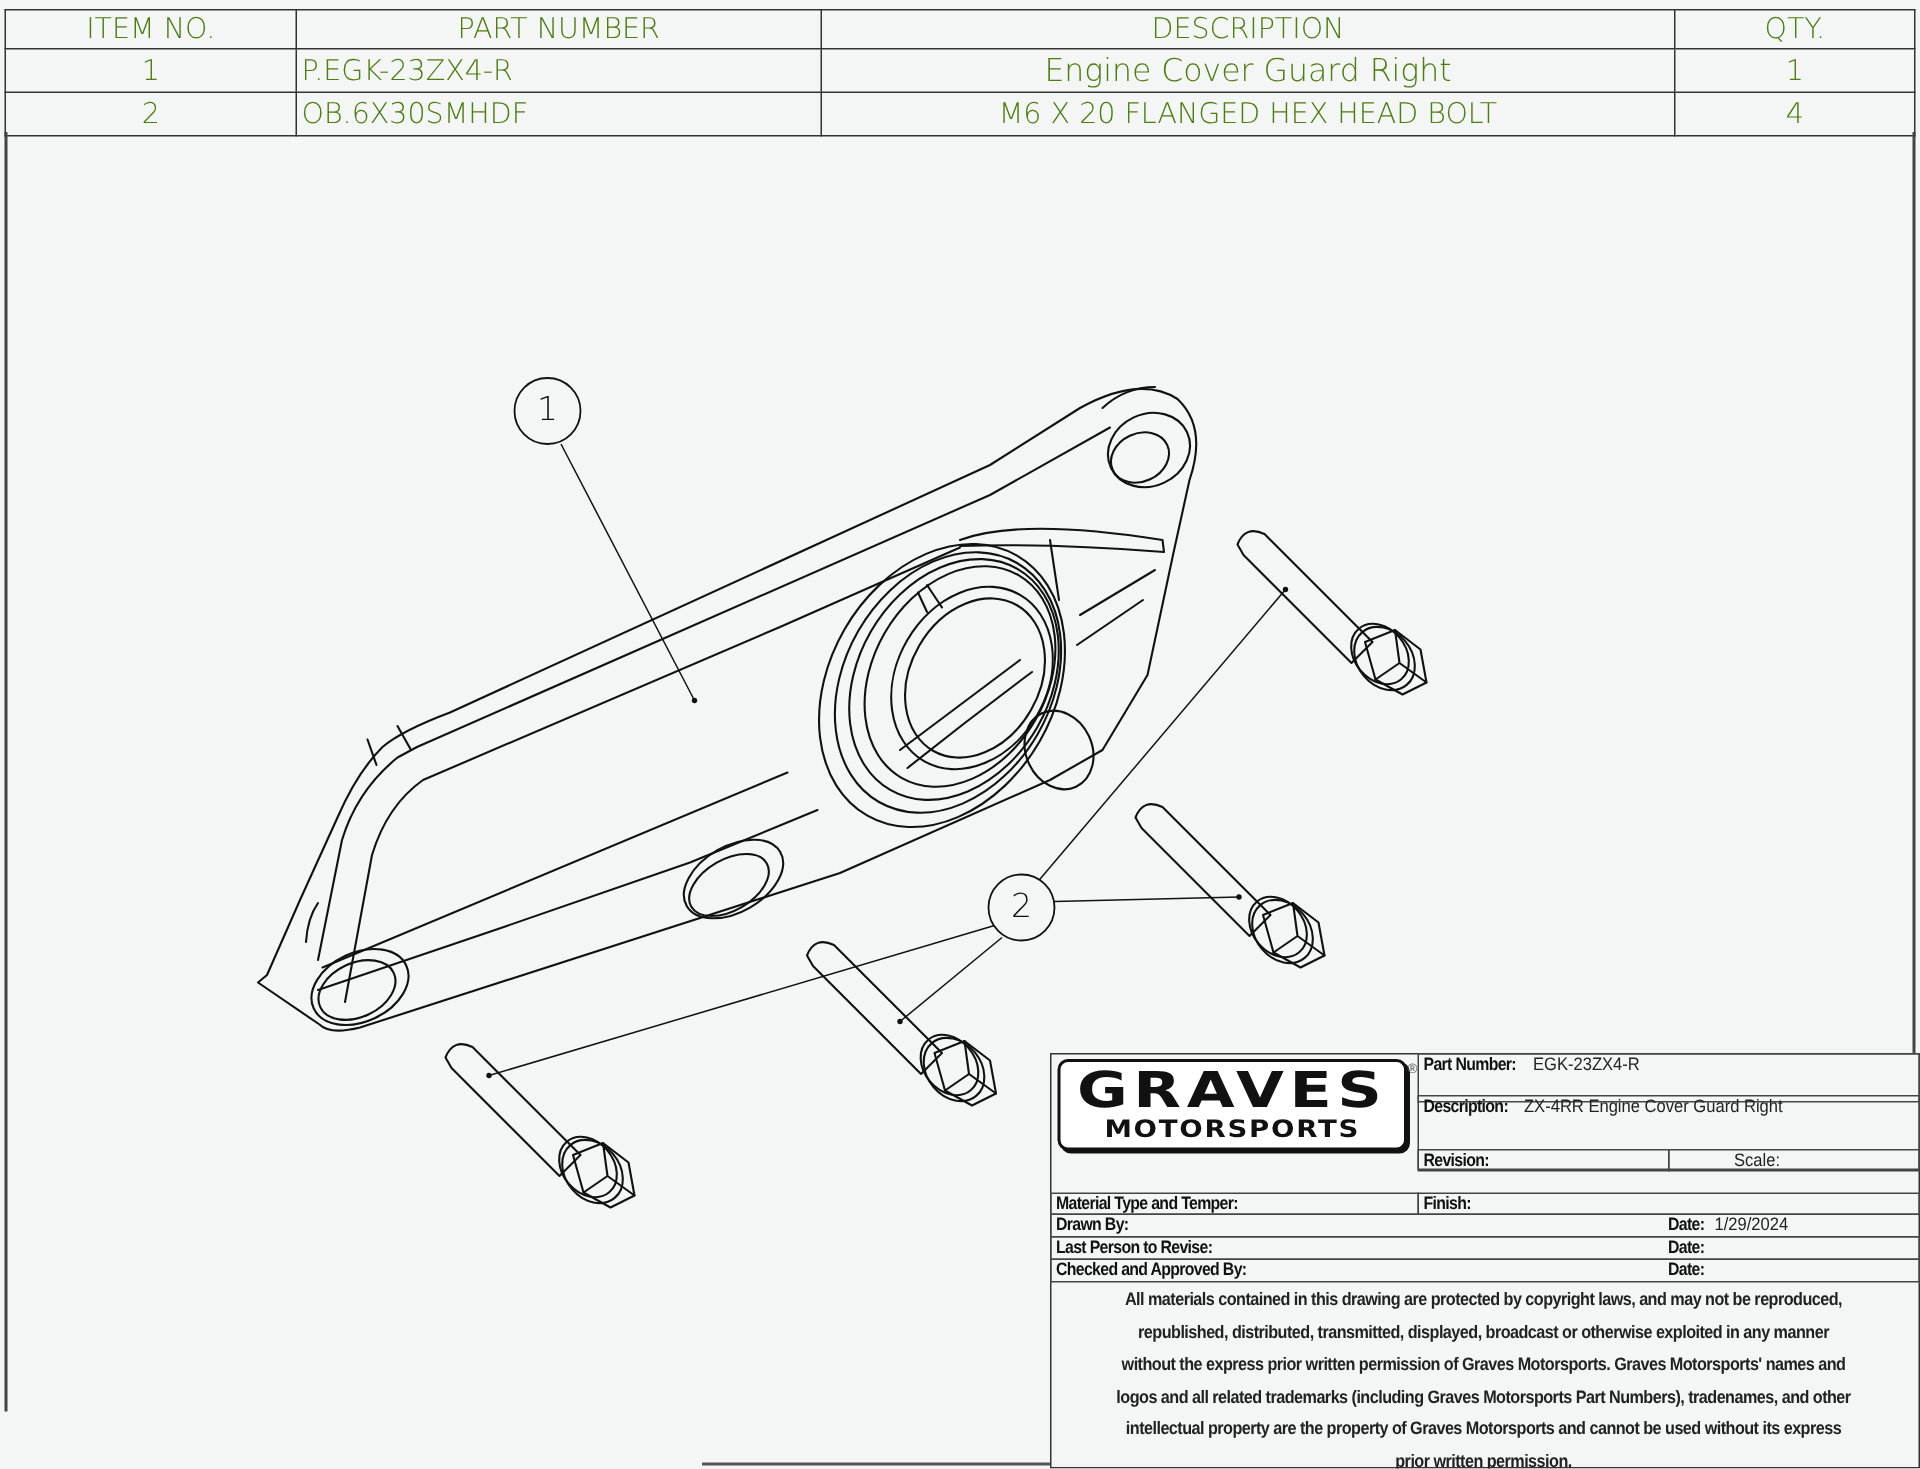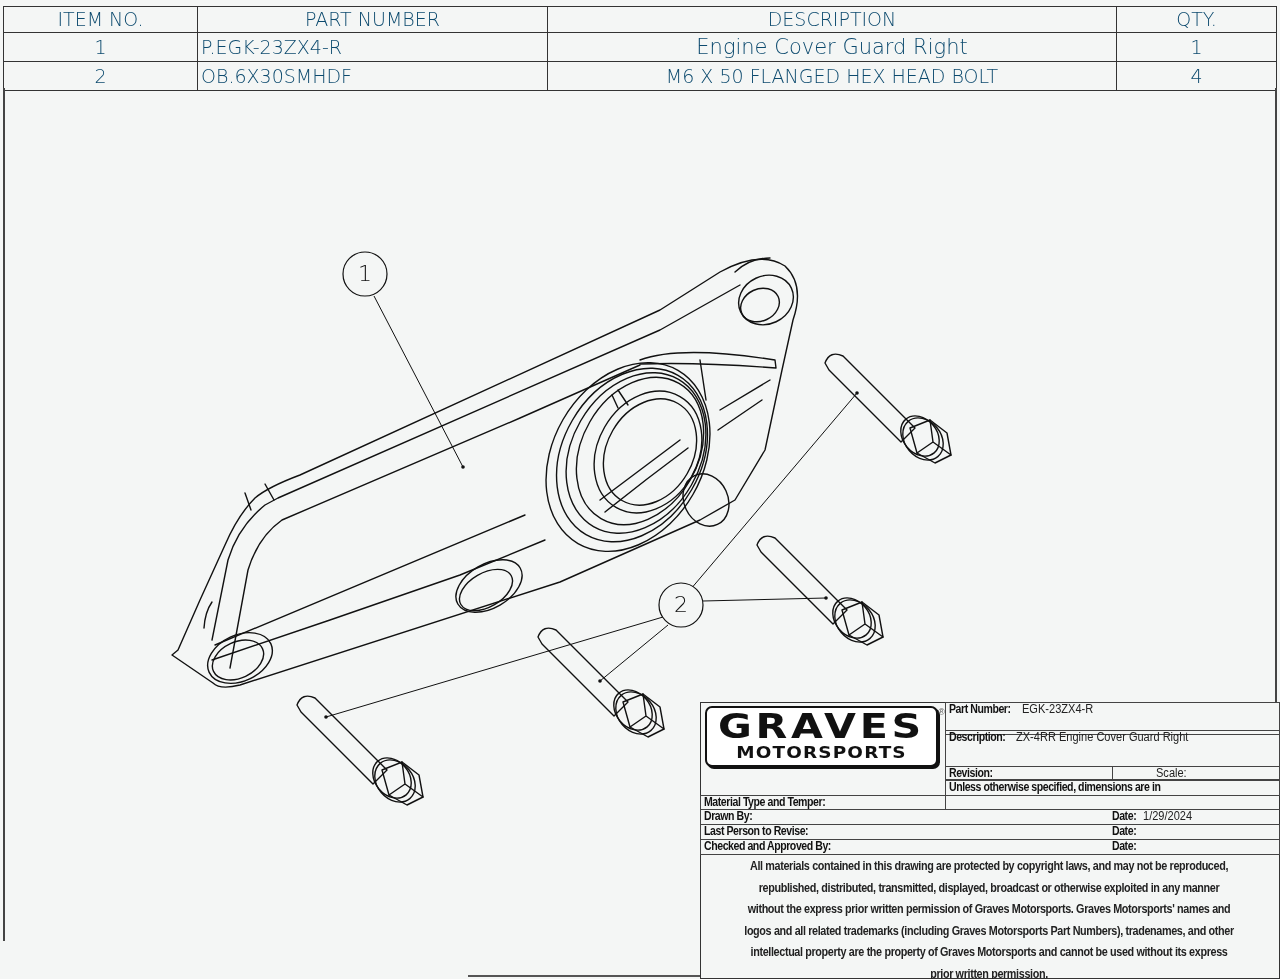--- a/index.html
+++ b/index.html
@@ -8,21 +8,21 @@
     background:#f4f6f5; font-family:"Liberation Sans", sans-serif; color:#111;
   }
   
   .bom {
     position:absolute; left:3px; top:6px; width:1273px;
     border-collapse:collapse; table-layout:fixed;
     font-family:"DejaVu Sans", sans-serif; font-size:19px; font-weight:300;
   }
   .bom td {
     border:1.5px solid #333; height:28px; padding:0 3px; line-height:26px;
-    white-space:nowrap; overflow:hidden; color:#0c4a6e;
+    white-space:nowrap; overflow:hidden; color:#4d7c0f;
   }
   .bom tr.hdr td { height:25px; line-height:23px; }
   .bom .c { text-align:center; }
   .bom .l { text-align:left; }
   .bom .desc1 { font-size:21px; }
   .frame-left {
     position:absolute; left:3px; top:88px; width:1.5px; height:853px; background:#444;
   }
   .frame-right {
     position:absolute; left:1275px; top:88px; width:1.5px; height:880px; background:#444;
@@ -84,21 +84,21 @@
   </tr>
   <tr>
     <td class="c">1</td>
     <td class="l">P.EGK-23ZX4-R</td>
     <td class="c desc1">Engine Cover Guard Right</td>
     <td class="c">1</td>
   </tr>
   <tr>
     <td class="c">2</td>
     <td class="l">OB.6X30SMHDF</td>
-    <td class="c">M6 X 50 FLANGED HEX HEAD BOLT</td>
+    <td class="c">M6 X 20 FLANGED HEX HEAD BOLT</td>
     <td class="c">4</td>
   </tr>
 </tbody>
   </table>
 
 <div class="frame-left"></div>
 <div class="frame-right"></div>
 <div class="frame-bottom"></div>
 
 <svg class="drawing" viewBox="0 88 1280 891" width="1280" height="891" xmlns="http://www.w3.org/2000/svg">
@@ -217,25 +217,25 @@
   <div class="cell" style="left:244px;top:14px;width:335px;height:50px;margin-top:13px;">
     <span class="lbl">Description:</span>
     <span class="val">ZX-4RR Engine Cover Guard Right</span>
   </div>
   <div class="cell" style="left:244px;top:63px;width:168px;height:15px;">
     <span class="lbl">Revision:</span>
   </div>
   <div class="cell" style="left:411px;top:63px;width:168px;height:15px;padding-left:43px;">
     <span class="val">Scale:</span>
   </div>
-  <div class="cell" style="left:244px;top:77px;width:335px;height:16px;">
-    <span class="lbl">Unless otherwise specified, dimensions are in</span>
-  </div>
   <div class="cell" style="left:-1px;top:92px;width:246px;height:15px;">
     <span class="lbl">Material Type and Temper:</span>
+  </div>
+  <div class="cell" style="left:244px;top:92px;width:335px;height:15px;">
+    <span class="lbl">Finish:</span>
   </div>
   <div class="cell" style="left:-1px;top:106px;width:652px;height:16px;">
     <span class="lbl">Drawn By:</span>
     <span style="position:absolute;left:411px;top:0;">
       <span class="lbl">Date:</span>
       <span class="val">1/29/2024</span>
     </span>
   </div>
   <div class="cell" style="left:-1px;top:121px;width:580px;height:16px;">
     <span class="lbl">Last Person to Revise:</span>

